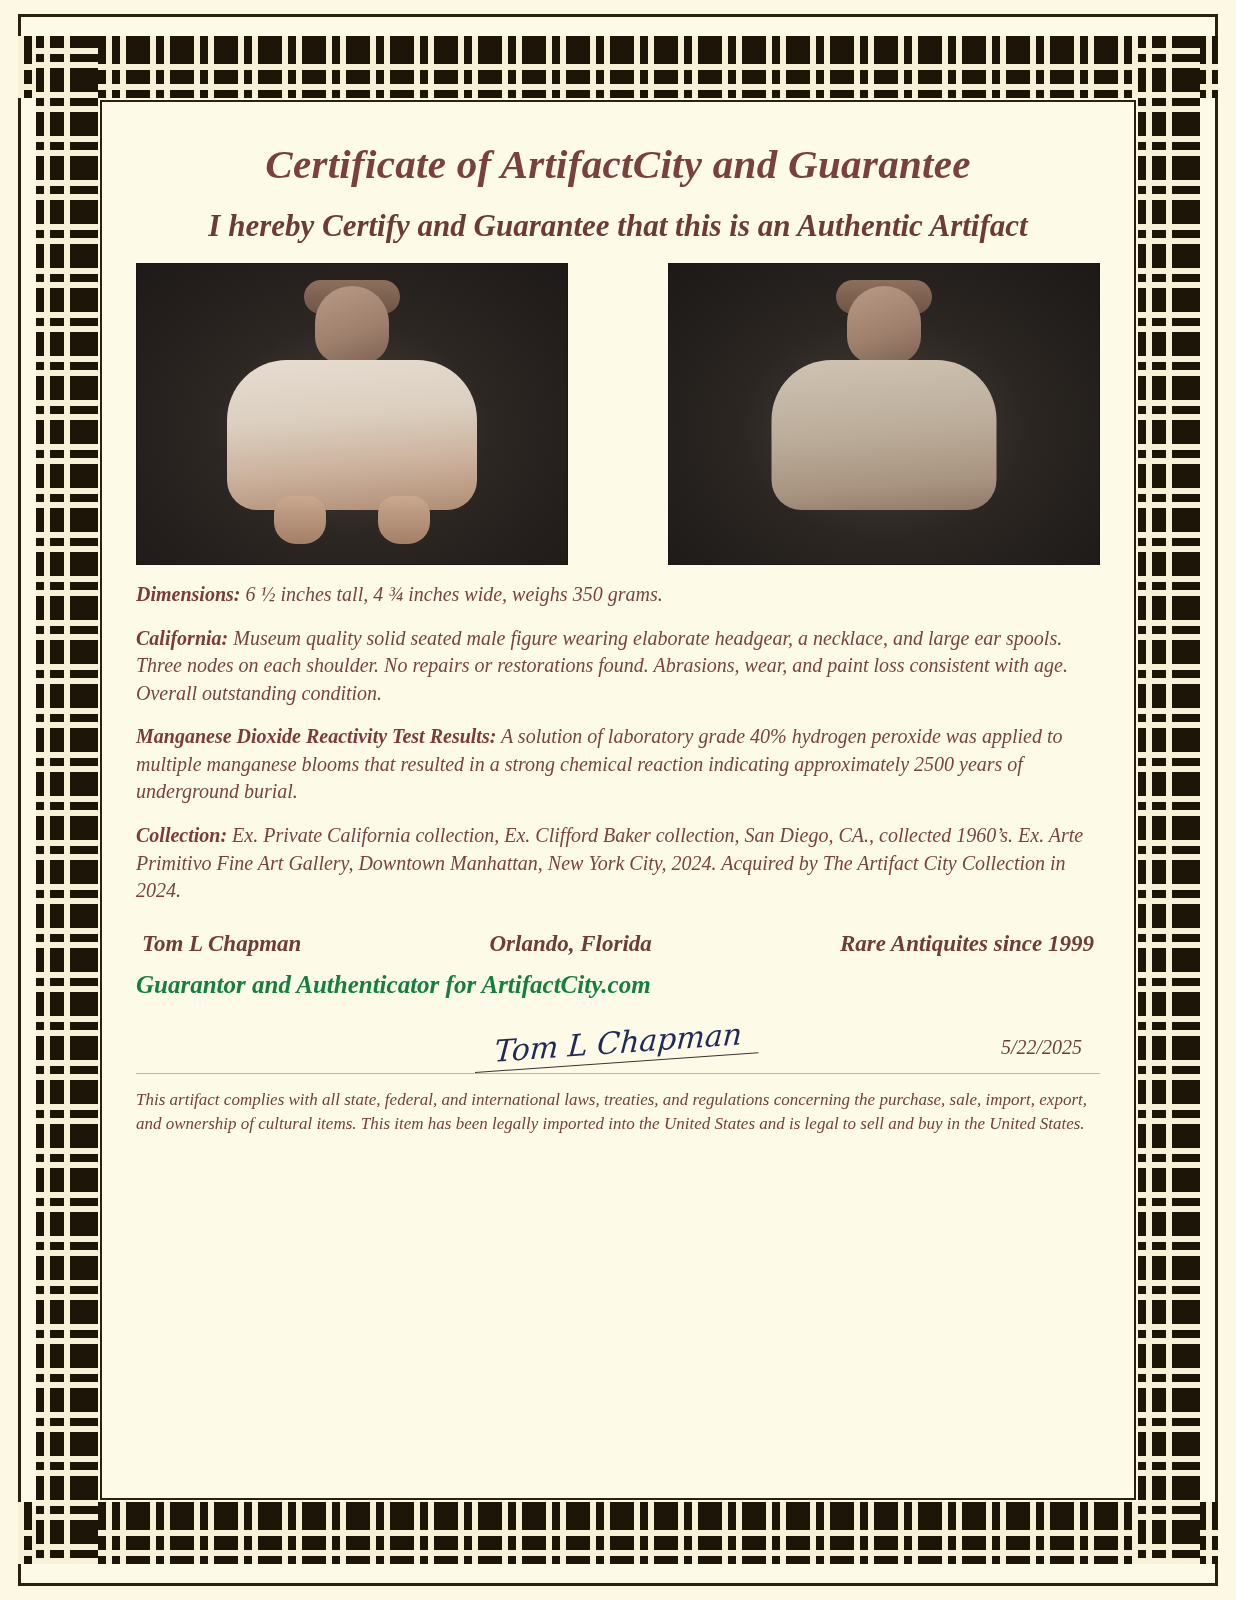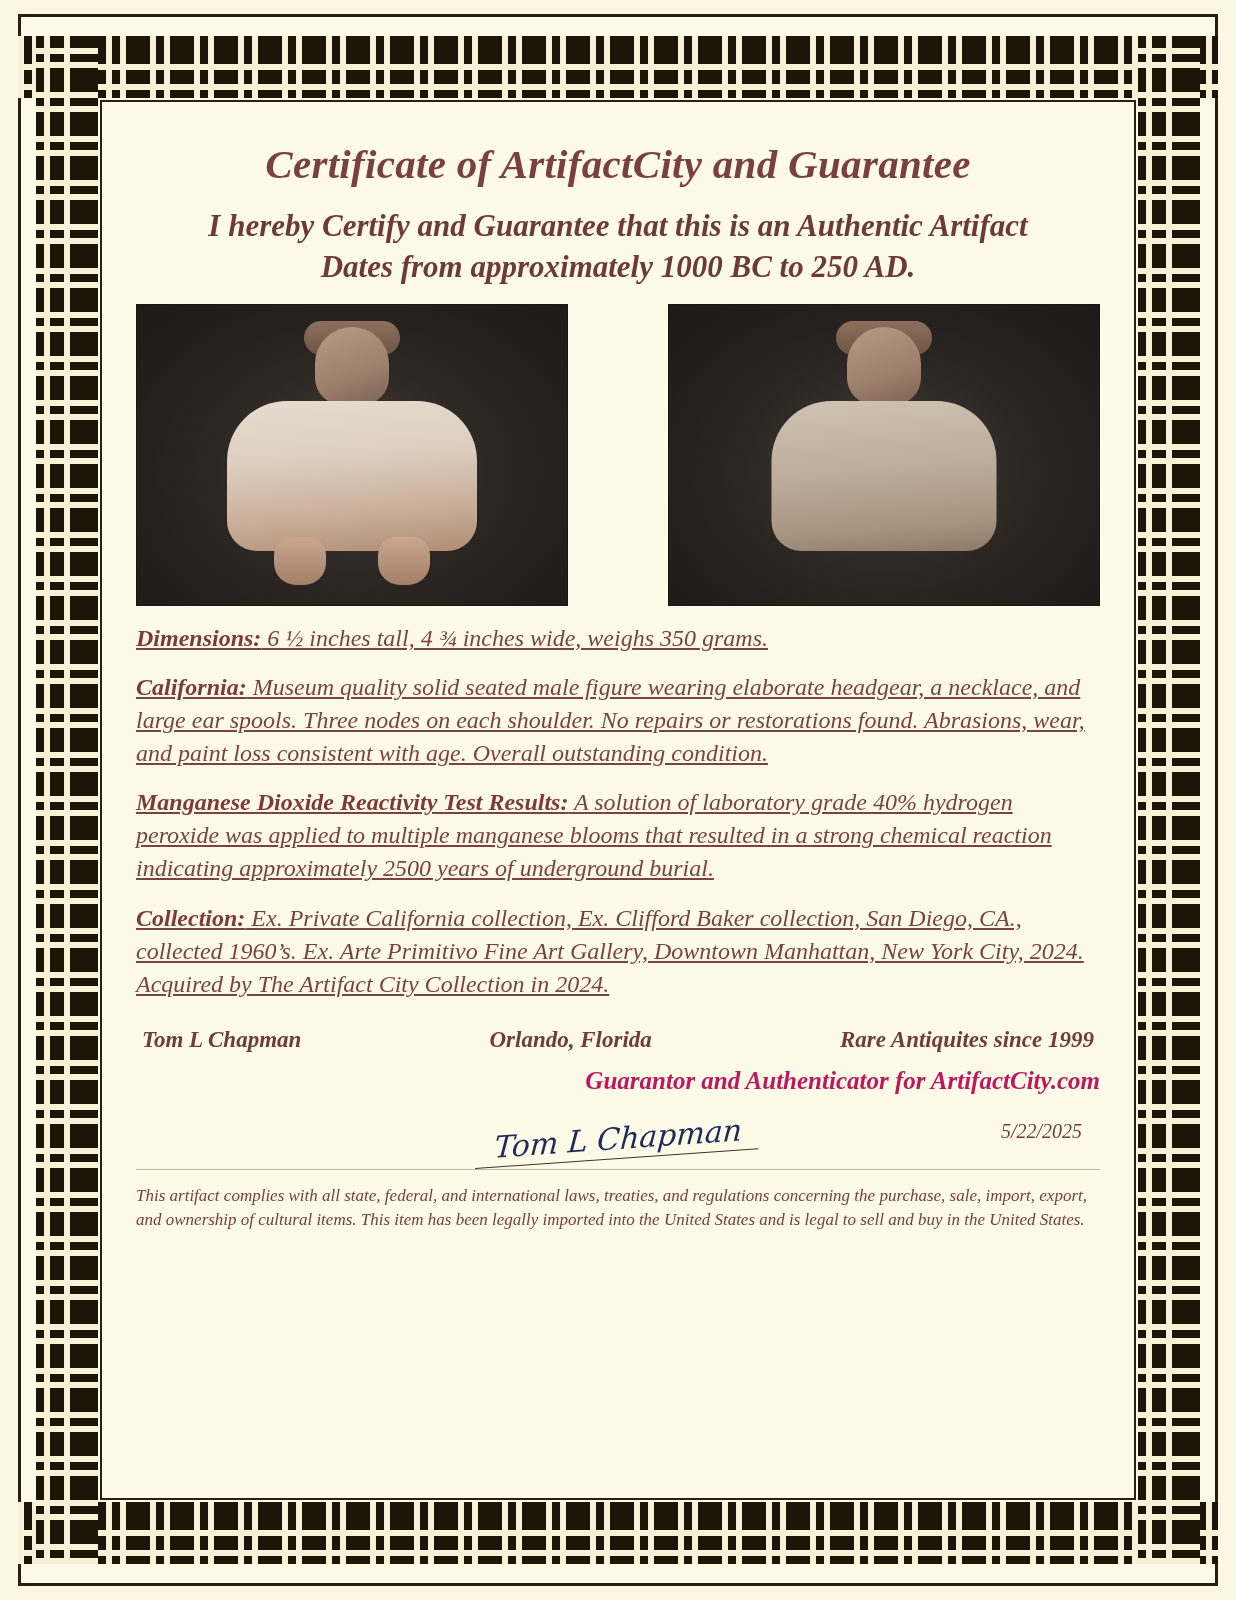--- a/index.html
+++ b/index.html
@@ -181,49 +181,48 @@
     top: 232px;
     width: 52px;
     height: 48px;
     border-radius: 18px 18px 22px 22px;
     background: linear-gradient(180deg, #c9a88f 0%, #a37f66 100%);
   }
   .fig-legL { transform: translateX(-78px); left: 50%; }
   .fig-legR { transform: translateX(26px); left: 50%; }
 
   .section {
-    font-size: 24px;
+    font-size: 20px;
     font-style: italic;
     line-height: 1.38;
     color: #7a4340;
     margin: 0 0 16px 0;
-    text-decoration: underline;
   }
   .section b {
     font-weight: bold;
     color: #7c3b38;
   }
 
   .signature-row {
     display: flex;
     justify-content: space-between;
     align-items: baseline;
     font-size: 23px;
     font-style: italic;
     font-weight: bold;
     color: #6f3c38;
     margin-top: 26px;
     padding: 0 6px;
   }
   .guarantor {
-    text-align: right;
+    text-align: left;
     font-size: 25px;
     font-style: italic;
     font-weight: bold;
-    color: #be185d;
+    color: #15803d;
     margin-top: 14px;
   }
 
   .sign-line {
     display: flex;
     align-items: flex-end;
     justify-content: center;
     gap: 26px;
     margin-top: 6px;
     position: relative;
@@ -238,21 +237,21 @@
     border-bottom: 1px solid #3a3330;
     padding: 0 18px 2px 18px;
     white-space: nowrap;
   }
   .sign-date {
     font-size: 20px;
     font-style: italic;
     color: #6f3c38;
     position: absolute;
     right: 18px;
-    bottom: 16px;
+    bottom: 4px;
   }
 
   .legal {
     font-size: 17px;
     font-style: italic;
     line-height: 1.42;
     color: #76413d;
     margin-top: 14px;
   }
 
@@ -282,21 +281,20 @@
     <div class="vkey"></div>
   </div>
   <div class="meander-inner-line"></div>
 
   <div class="content">
 
     <div class="title">Certificate of ArtifactCity and Guarantee</div>
 
     <div class="certify-block">
       <span class="line">I hereby Certify and Guarantee that this is an Authentic Artifact</span>
-      <span class="line">Dates from approximately 1000 BC to 250 AD.</span>
     </div>
 
     <div class="photos">
       <div class="photo dark-a">
         <div class="fig fig-headgear"></div>
         <div class="fig fig-head"></div>
         <div class="fig fig-body"></div>
         <div class="fig fig-legL"></div>
         <div class="fig fig-legR"></div>
       </div>

